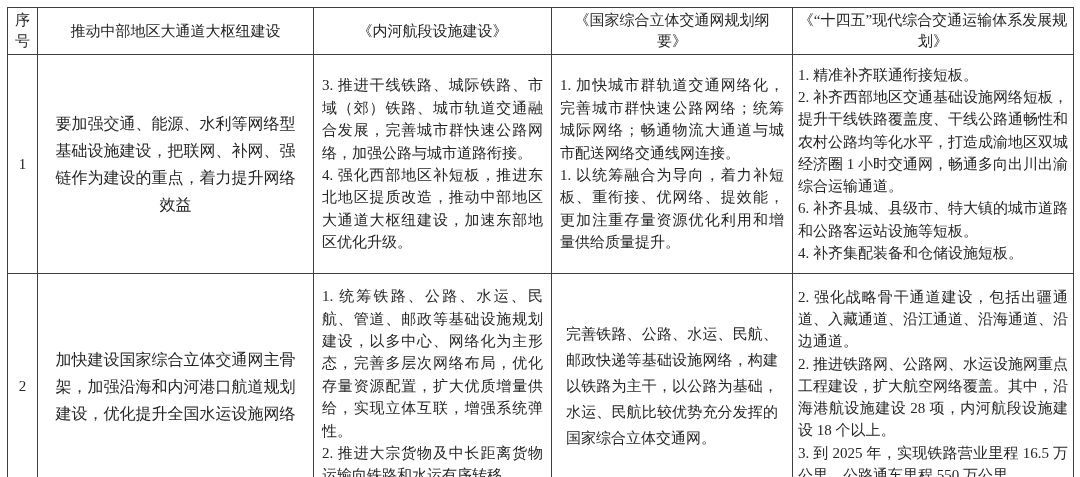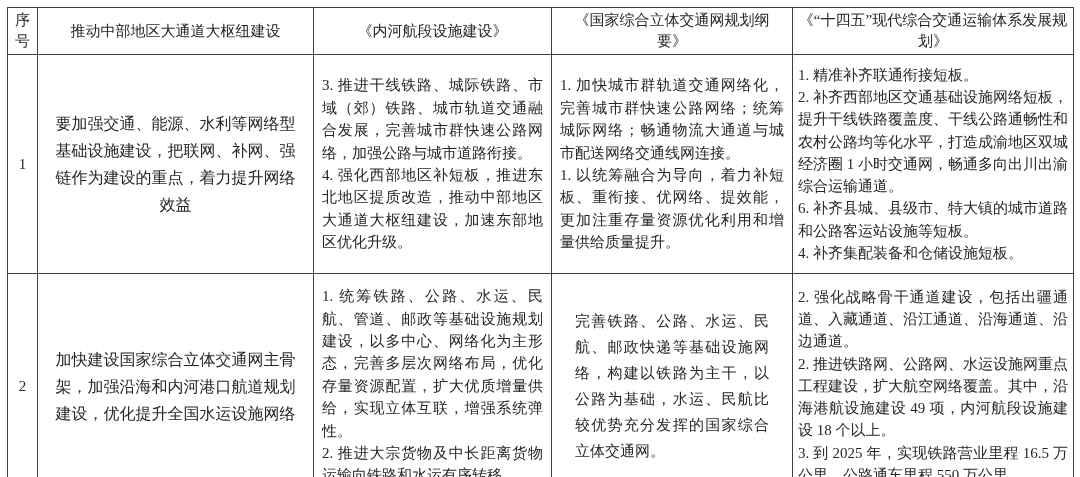--- a/index.html
+++ b/index.html
@@ -61,21 +61,21 @@
   td.para {
     font-size: 15px;
     line-height: 26px;
     padding: 4px 10px;
   }
   p.item {
     margin: 0;
     text-align: justify;
   }
   p.plain {
-    margin: 13px;
+    margin: 4px;
     text-align: justify;
   }
 </style>
 </head>
 <body>
 
 <table class="policy-table">
   <colgroup>
     <col style="width:30px">
     <col style="width:276px">
@@ -116,18 +116,18 @@
       <td class="spirit">加快建设国家综合立体交通网主骨架，加强沿海和内河港口航道规划建设，优化提升全国水运设施网络</td>
       <td class="list">
         <p class="item">1. 统筹铁路、公路、水运、民航、管道、邮政等基础设施规划建设，以多中心、网络化为主形态，完善多层次网络布局，优化存量资源配置，扩大优质增量供给，实现立体互联，增强系统弹性。</p>
         <p class="item">2. 推进大宗货物及中长距离货物运输向铁路和水运有序转移。</p>
       </td>
       <td class="para">
         <p class="plain">完善铁路、公路、水运、民航、邮政快递等基础设施网络，构建以铁路为主干，以公路为基础，水运、民航比较优势充分发挥的国家综合立体交通网。</p>
       </td>
       <td class="list-tight">
         <p class="item">2. 强化战略骨干通道建设，包括出疆通道、入藏通道、沿江通道、沿海通道、沿边通道。</p>
-        <p class="item">2. 推进铁路网、公路网、水运设施网重点工程建设，扩大航空网络覆盖。其中，沿海港航设施建设 49 项，内河航段设施建设 18 个以上。</p>
+        <p class="item">2. 推进铁路网、公路网、水运设施网重点工程建设，扩大航空网络覆盖。其中，沿海港航设施建设 28 项，内河航段设施建设 18 个以上。</p>
         <p class="item">3. 到 2025 年，实现铁路营业里程 16.5 万公里，公路通车里程 550 万公里。</p>
       </td>
     </tr>
   </tbody>
 </table>
 
 </body></html>

